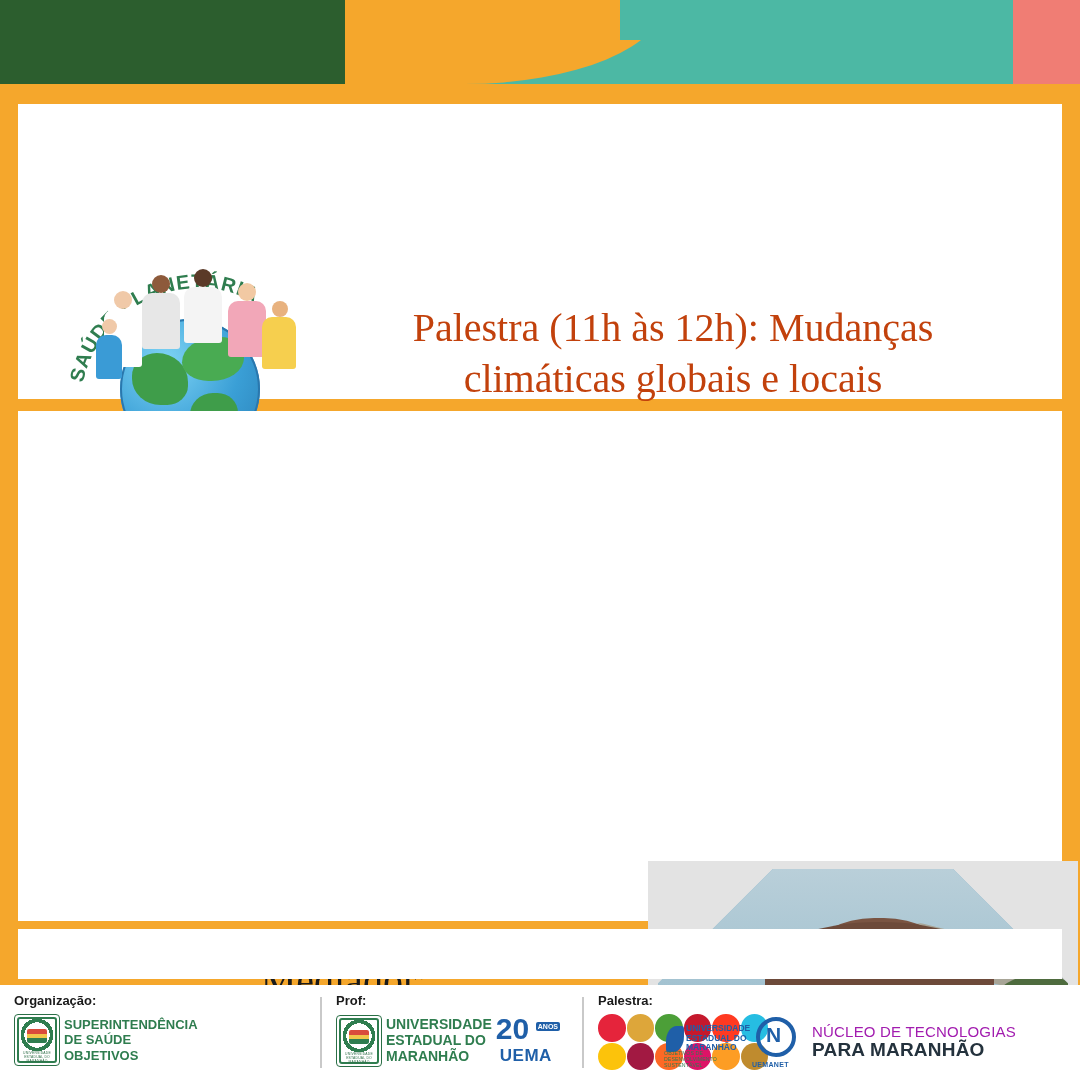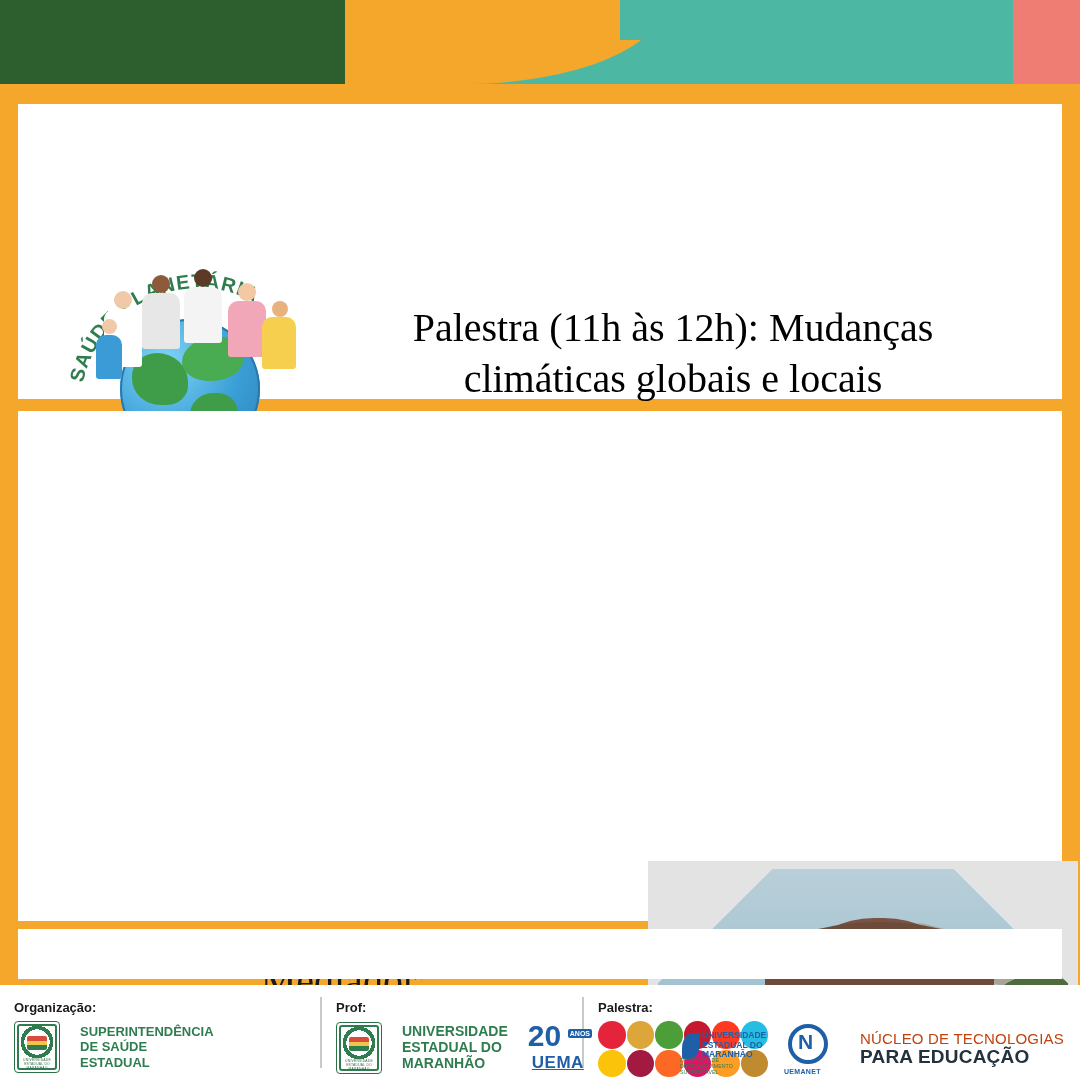--- a/index.html
+++ b/index.html
@@ -142,21 +142,21 @@
   }
 
   
   #talk-title {
     position: absolute;
     left: 330px; top: 198px;
     width: 650px;
     text-align: center;
     font-size: 40px;
     line-height: 1.28;
-    color: #000000;
+    color: #c2410c;
   }
 
   #mediator-block {
     position: absolute;
     left: 36px; top: 546px;
     width: 580px;
     text-align: center;
     color: #1a1a1a;
   }
   #mediator-label {
@@ -260,39 +260,38 @@
   #panel-footer {
     display: flex;
     align-items: stretch;
   }
   .foot-col {
     position: relative;
     padding: 8px 14px 0 14px;
     box-sizing: border-box;
     display: flex;
     flex-direction: column;
-    margin-top: 7px;
   }
   .foot-sep {
     width: 2px;
     background: #c9c9c9;
     margin: 12px 0;
     flex: 0 0 auto;
   }
   .foot-head {
     font-family: "Liberation Sans", sans-serif;
     font-weight: bold;
     font-size: 13px;
     color: #1a1a1a;
     margin-bottom: 6px;
   }
   .foot-row {
     display: flex;
     align-items: center;
-    gap: 20px;
+    gap: 4px;
   }
   .crest {
     width: 46px; height: 52px;
     border-radius: 4px;
     background:
       radial-gradient(circle at 50% 40%, #ffffff 0 34%, #2f7d4f 34% 44%, #ffffff 44% 100%);
     border: 1px solid #2a6f46;
     box-sizing: border-box;
     position: relative;
     overflow: hidden;
@@ -356,21 +355,20 @@
     padding: 1px 2px;
     border-radius: 2px;
   }
   .uema-word {
     position: absolute; left: 4px; bottom: 2px;
     font-family: "Liberation Sans", sans-serif;
     font-weight: bold;
     font-size: 17px;
     color: #1f5fa8;
     letter-spacing: .5px;
-    text-decoration: underline;
   }
   .sdg-block {
     width: 62px; height: 56px;
     display: grid;
     grid-template-columns: repeat(6, 1fr);
     grid-template-rows: repeat(2, 1fr);
     gap: 1px;
     flex: 0 0 auto;
     align-content: space-between;
   }
@@ -431,21 +429,21 @@
     font-size: 7px;
     color: #1f5fa8;
     letter-spacing: .3px;
   }
   .ntc {
     line-height: 1.08;
   }
   .ntc .l1 {
     font-family: "Liberation Sans", sans-serif;
     font-size: 15px;
-    color: #c2410c;
+    color: #a21caf;
     letter-spacing: .2px;
   }
   .ntc .l2 {
     font-family: "Liberation Sans", sans-serif;
     font-weight: bold;
     font-size: 19px;
     color: #24323d;
     letter-spacing: .2px;
   }
 </style>
@@ -546,21 +544,21 @@
     <div class="foot-col" style="width:320px;">
       <div class="foot-head">Organização:</div>
       <div class="foot-row">
         <div class="crest">
           <div class="crest-ring"></div>
           <div class="crest-txt">UNIVERSIDADE ESTADUAL DO MARANHÃO</div>
         </div>
         <div class="org-label">
           <div>SUPERINTENDÊNCIA</div>
           <div>DE SAÚDE</div>
-          <div>ESTADUAL</div>
+          <div>OBJETIVOS</div>
         </div>
       </div>
     </div>
 
     <div class="foot-sep"></div>
 
     <div class="foot-col" style="width:260px;">
       <div class="foot-head">Prof:</div>
       <div class="foot-row">
         <div class="crest">
@@ -612,19 +610,19 @@
         </div>
 
         <div class="uemanet">
           <div class="circle"></div>
           <div class="n">N</div>
           <div class="cap">UEMANET</div>
         </div>
 
         <div class="ntc">
           <div class="l1">NÚCLEO DE TECNOLOGIAS</div>
-          <div class="l2">PARA EDUCAÇÃO</div>
+          <div class="l2">PARA MARANHÃO</div>
         </div>
       </div>
     </div>
   </div>
 
 </div>
 
 </body></html>

